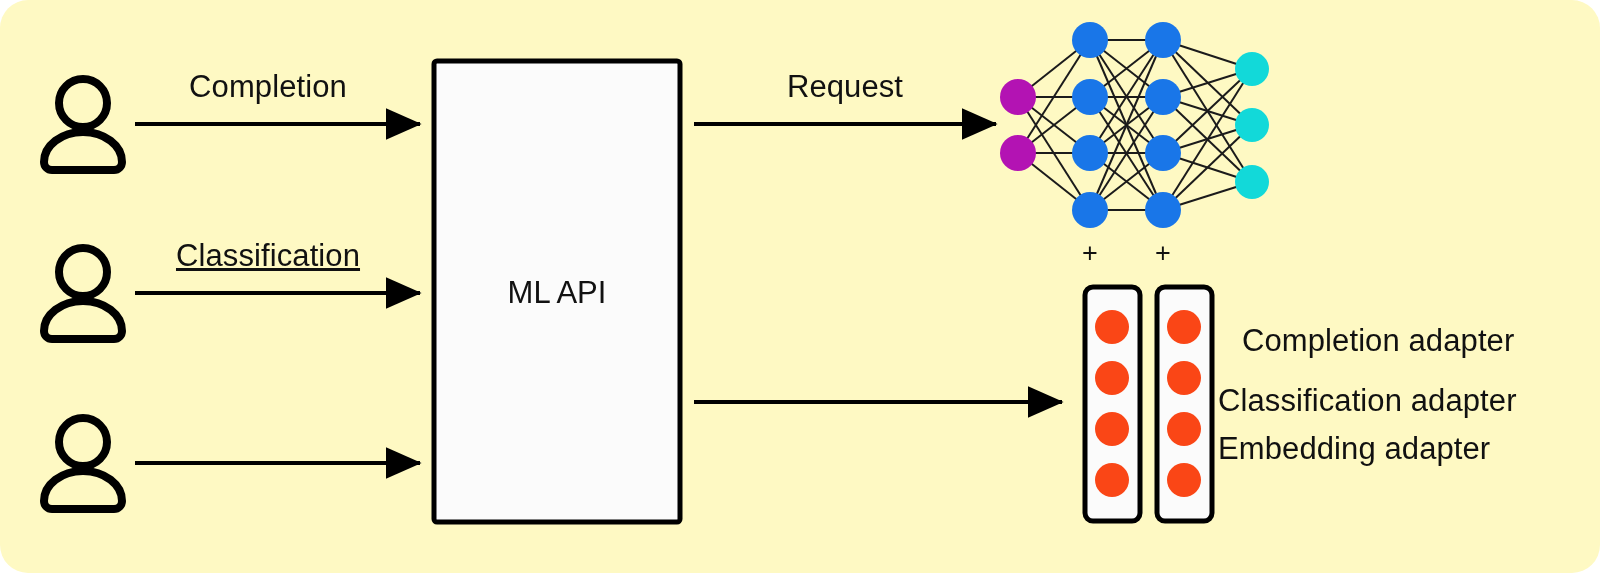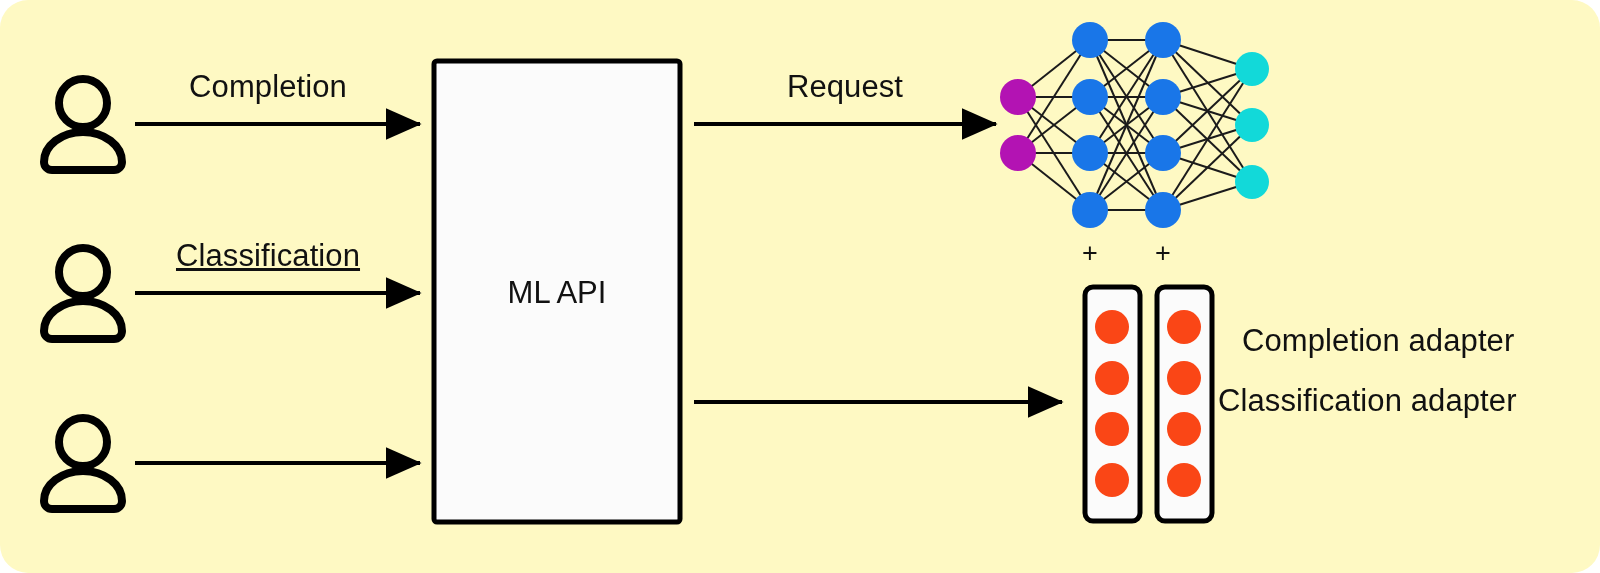--- a/index.html
+++ b/index.html
@@ -175,14 +175,15 @@
 
   <div class="lbl lbl-center" style="left:845px; top:69px;">Request</div>
 
 
 
   <div class="plus" style="left:1090px; top:253px;">+</div>
   <div class="plus" style="left:1163px; top:253px;">+</div>
 
   <div class="lbl" style="left:1218px; top:323px;margin-left:24px;">Completion adapter</div>
   <div class="lbl" style="left:1218px; top:383px;">Classification adapter</div>
+  <div class="lbl" style="left:1218px; top:431px;">Embedding adapter</div>
 
 </div>
 
 </body></html>

